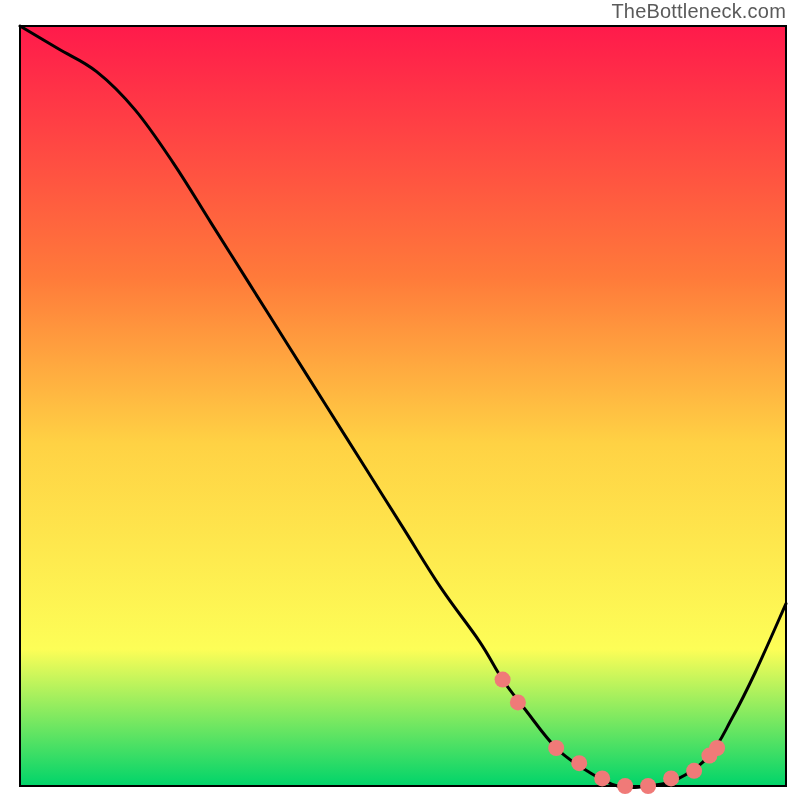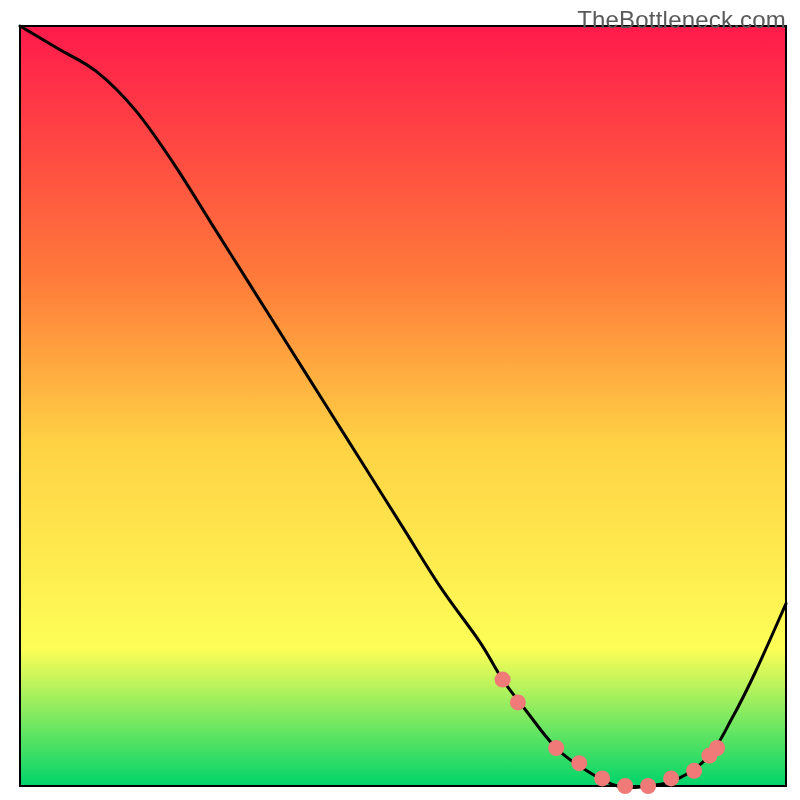--- a/index.html
+++ b/index.html
@@ -11,23 +11,23 @@
     background: #ffffff;
     font-family: Arial, Helvetica, sans-serif;
   }
   .stage {
     position: relative;
     width: 800px;
     height: 800px;
   }
   .watermark {
     position: absolute;
-    top: 6px;
+    top: 0;
     right: 14px;
-    font-size: 24px;
+    font-size: 20px;
     color: #5a5a5a;
     letter-spacing: 0.2px;
     z-index: 3;
   }
   svg.plot {
     position: absolute;
     left: 0;
     top: 0;
   }
 </style>

